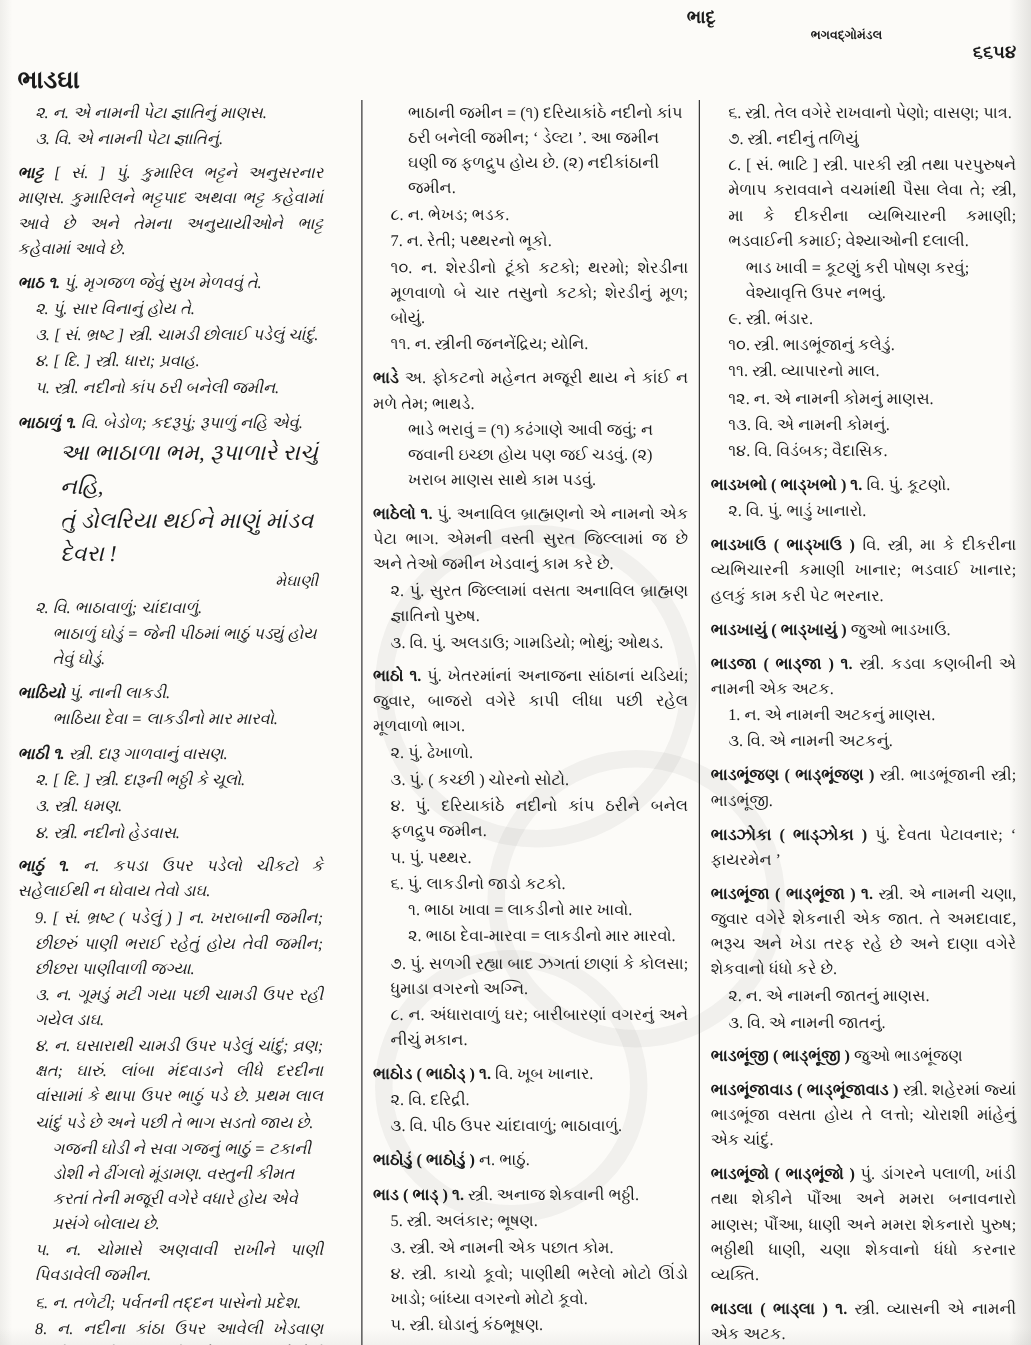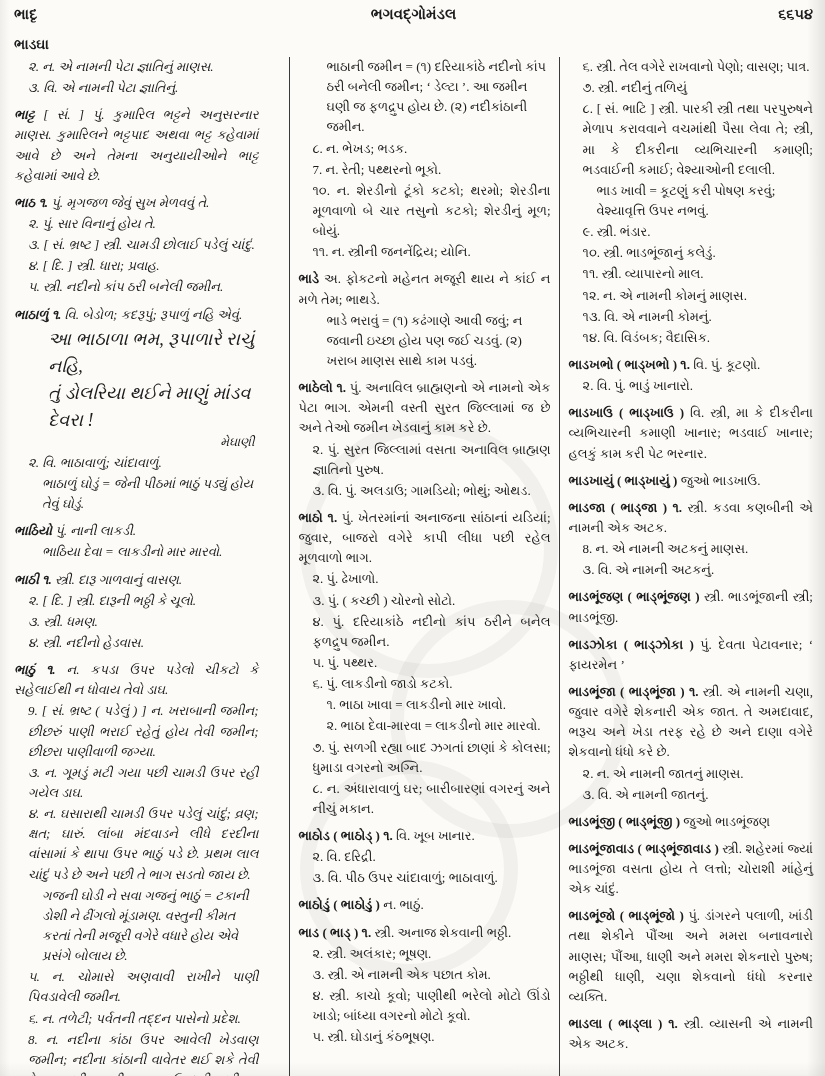--- a/index.html
+++ b/index.html
@@ -12,25 +12,25 @@
   }
   .scan-shade{
     position:absolute;inset:0;pointer-events:none;
     background:
       linear-gradient(to left, rgba(120,120,115,.18), rgba(120,120,115,0) 18px),
       linear-gradient(to right, rgba(120,120,115,.10), rgba(120,120,115,0) 10px),
       linear-gradient(to top, rgba(120,120,115,.08), rgba(120,120,115,0) 14px);
   }
   .page{position:relative;padding:6px 12px 0 14px;}
   
-  .hdr{display:flex;align-items:flex-end;font-weight:bold;font-size:14.5px;}
+  .hdr{display:flex;align-items:flex-end;font-weight:bold;font-size:14.5px;flex-direction:column;}
   .hdr .l{width:33%;}
-  .hdr .c{width:34%;text-align:center;font-size:15px;}
+  .hdr .c{width:34%;text-align:center;font-size:10px;}
   .hdr .r{width:33%;text-align:right;}
-  .catchword{font-weight:bold;font-size:14px;margin-top:14px;}
+  .catchword{font-weight:bold;font-size:20px;margin-top:2px;}
   
   .cols{display:flex;margin-top:4px;align-items:stretch;}
   .col{font-size:13px;line-height:1.55;}
   .col1{width:258px;padding-right:8px;font-style:italic;}
   .col2{width:266px;padding:0 8px;border-left:1px solid #3a3a3a;margin-left:23px;}
   .col3{width:258px;padding-left:9px;border-left:1px solid #3a3a3a;}
   .col p{margin:0 0 1px 0;text-align:justify;text-justify:inter-word;}
   p.p-entry{margin-top:7px;}
   p.p-entry b{font-weight:700;}
   p.p-sense{padding-left:14px;}
@@ -110,42 +110,42 @@
         <p class="p-sense">૬. પું. લાકડીનો જાડો કટકો.</p>
         <p class="p-idiom">૧. ભાઠા ખાવા = લાકડીનો માર ખાવો.</p>
         <p class="p-idiom">૨. ભાઠા દેવા-મારવા = લાકડીનો માર મારવો.</p>
         <p class="p-sense">૭. પું. સળગી રહ્યા બાદ ઝગતાં છાણાં કે કોલસા; ધુમાડા વગરનો અગ્નિ.</p>
         <p class="p-sense">૮. ન. અંધારાવાળું ઘર; બારીબારણાં વગરનું અને નીચું મકાન.</p>
         <p class="p-entry"><b>ભાઠોડ ( ભાઠોડ્ ) ૧.</b> વિ. ખૂબ ખાનાર.</p>
         <p class="p-sense">૨. વિ. દરિદ્રી.</p>
         <p class="p-sense">૩. વિ. પીઠ ઉપર ચાંદાવાળું; ભાઠાવાળું.</p>
         <p class="p-entry"><b>ભાઠોડું ( ભાઠોડું )</b> ન. ભાઠું.</p>
         <p class="p-entry"><b>ભાડ ( ભાડ્ ) ૧.</b> સ્ત્રી. અનાજ શેકવાની ભઠ્ઠી.</p>
-        <p class="p-sense">૨. સ્ત્રી. અલંકાર; ભૂષણ.</p>
+        <p class="p-sense">5. સ્ત્રી. અલંકાર; ભૂષણ.</p>
         <p class="p-sense">૩. સ્ત્રી. એ નામની એક પછાત કોમ.</p>
         <p class="p-sense">૪. સ્ત્રી. કાચો કૂવો; પાણીથી ભરેલો મોટો ઊંડો ખાડો; બાંધ્યા વગરનો મોટો કૂવો.</p>
         <p class="p-sense">૫. સ્ત્રી. ઘોડાનું કંઠભૂષણ.</p>
       </div>
     <div class="col col3">
         <p class="p-sense">૬. સ્ત્રી. તેલ વગેરે રાખવાનો પેણો; વાસણ; પાત્ર.</p>
         <p class="p-sense">૭. સ્ત્રી. નદીનું તળિયું</p>
         <p class="p-sense">૮. [ સં. ભાટિ ] સ્ત્રી. પારકી સ્ત્રી તથા પરપુરુષને મેળાપ કરાવવાને વચમાંથી પૈસા લેવા તે; સ્ત્રી, મા કે દીકરીના વ્યભિચારની કમાણી; ભડવાઈની કમાઈ; વેશ્યાઓની દલાલી.</p>
         <p class="p-idiom">ભાડ ખાવી = કૂટણું કરી પોષણ કરવું; વેશ્યાવૃત્તિ ઉપર નભવું.</p>
         <p class="p-sense">૯. સ્ત્રી. ભંડાર.</p>
         <p class="p-sense">૧૦. સ્ત્રી. ભાડભૂંજાનું કલેડું.</p>
         <p class="p-sense">૧૧. સ્ત્રી. વ્યાપારનો માલ.</p>
         <p class="p-sense">૧૨. ન. એ નામની કોમનું માણસ.</p>
         <p class="p-sense">૧૩. વિ. એ નામની કોમનું.</p>
         <p class="p-sense">૧૪. વિ. વિડંબક; વૈદાસિક.</p>
         <p class="p-entry"><b>ભાડખભો ( ભાડ્ખભો ) ૧.</b> વિ. પું. કૂટણો.</p>
         <p class="p-sense">૨. વિ. પું. ભાડું ખાનારો.</p>
         <p class="p-entry"><b>ભાડખાઉ ( ભાડ્ખાઉ )</b> વિ. સ્ત્રી, મા કે દીકરીના વ્યભિચારની કમાણી ખાનાર; ભડવાઈ ખાનાર; હલકું કામ કરી પેટ ભરનાર.</p>
         <p class="p-entry"><b>ભાડખાયું ( ભાડ્ખાયું )</b> જુઓ ભાડખાઉ.</p>
         <p class="p-entry"><b>ભાડજા ( ભાડ્જા ) ૧.</b> સ્ત્રી. કડવા કણબીની એ નામની એક અટક.</p>
-        <p class="p-sense">8. ન. એ નામની અટકનું માણસ.</p>
+        <p class="p-sense">1. ન. એ નામની અટકનું માણસ.</p>
         <p class="p-sense">૩. વિ. એ નામની અટકનું.</p>
         <p class="p-entry"><b>ભાડભૂંજણ ( ભાડ્ભૂંજણ )</b> સ્ત્રી. ભાડભૂંજાની સ્ત્રી; ભાડભૂંજી.</p>
         <p class="p-entry"><b>ભાડઝોકા ( ભાડ્ઝોકા )</b> પું. દેવતા પેટાવનાર; ‘ ફાયરમેન ’</p>
         <p class="p-entry"><b>ભાડભૂંજા ( ભાડ્ભૂંજા ) ૧.</b> સ્ત્રી. એ નામની ચણા, જુવાર વગેરે શેકનારી એક જાત. તે અમદાવાદ, ભરૂચ અને ખેડા તરફ રહે છે અને દાણા વગેરે શેકવાનો ધંધો કરે છે.</p>
         <p class="p-sense">૨. ન. એ નામની જાતનું માણસ.</p>
         <p class="p-sense">૩. વિ. એ નામની જાતનું.</p>
         <p class="p-entry"><b>ભાડભૂંજી ( ભાડ્ભૂંજી )</b> જુઓ ભાડભૂંજણ</p>
         <p class="p-entry"><b>ભાડભૂંજાવાડ ( ભાડ્ભૂંજાવાડ )</b> સ્ત્રી. શહેરમાં જ્યાં ભાડભૂંજા વસતા હોય તે લત્તો; ચોરાશી માંહેનું એક ચાંદું.</p>
         <p class="p-entry"><b>ભાડભૂંજો ( ભાડ્ભૂંજો )</b> પું. ડાંગરને પલાળી, ખાંડી તથા શેકીને પૌંઆ અને મમરા બનાવનારો માણસ; પૌંઆ, ધાણી અને મમરા શેકનારો પુરુષ; ભઠ્ઠીથી ધાણી, ચણા શેકવાનો ધંધો કરનાર વ્યક્તિ.</p>
         <p class="p-entry"><b>ભાડલા ( ભાડ્લા ) ૧.</b> સ્ત્રી. વ્યાસની એ નામની એક અટક.</p>

